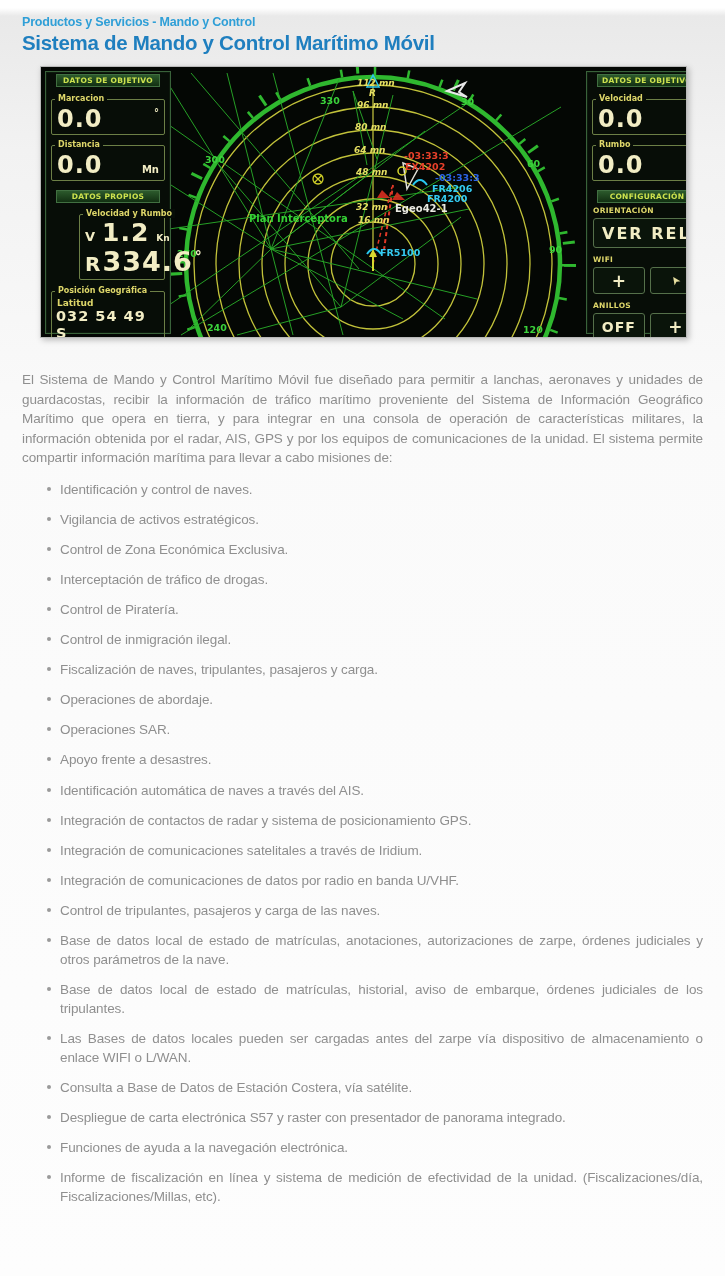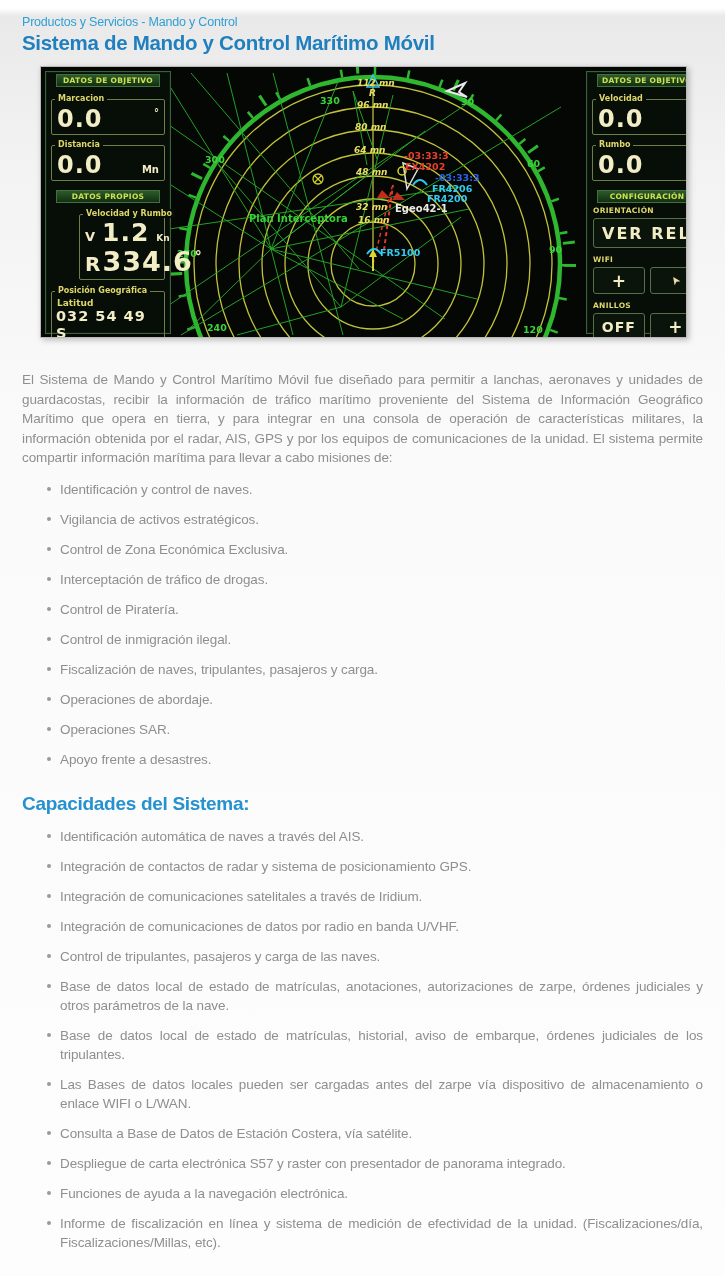--- a/index.html
+++ b/index.html
@@ -3,21 +3,21 @@
 <meta charset="utf-8">
 <style>
   html,body{margin:0;padding:0;}
   body{
     width:725px;height:1276px;overflow:hidden;
     font-family:"Liberation Sans",sans-serif;
     background:linear-gradient(180deg,#ffffff 0px,#ffffff 8px,#e9e9e9 16px,#f2f2f2 150px,#fafafa 420px,#fdfdfd 100%);
   }
   .content{padding:0 22px;}
   .breadcrumb{
-    display:inline-block;margin-top:15px;font-size:12.5px;font-weight:normal;
+    display:inline-block;margin-top:15px;font-size:12.5px;font-weight:bold;
     color:#2f9fd7;letter-spacing:-0.2px;cursor:pointer;text-decoration:none;
   }
   .page-title{
     margin:1px 0 0 0;font-size:20.5px;font-weight:bold;color:#1f7fbf;letter-spacing:-0.3px;
   }
   
   .shot{
     position:relative;margin:11px 0 0 18px;width:645px;height:270px;
     background:#040704;border:1px solid #b9b9b9;box-shadow:2px 2px 6px rgba(0,0,0,.25);
     overflow:hidden;font-family:"DejaVu Sans",sans-serif;
@@ -241,21 +241,20 @@
     <li>Control de Zona Económica Exclusiva.</li>
     <li>Interceptación de tráfico de drogas.</li>
     <li>Control de Piratería.</li>
     <li>Control de inmigración ilegal.</li>
     <li>Fiscalización de naves, tripulantes, pasajeros y carga.</li>
     <li>Operaciones de abordaje.</li>
     <li>Operaciones SAR.</li>
     <li>Apoyo frente a desastres.</li>
   </ul>
 
-  <h2 class="h2">Capacidades del Sistema:</h2>
 
   
   <ul class="bullets">
     <li>Identificación automática de naves a través del AIS.</li>
     <li>Integración de contactos de radar y sistema de posicionamiento GPS.</li>
     <li>Integración de comunicaciones satelitales a través de Iridium.</li>
     <li>Integración de comunicaciones de datos por radio en banda U/VHF.</li>
     <li>Control de tripulantes, pasajeros y carga de las naves.</li>
     <li>Base de datos local de estado de matrículas, anotaciones, autorizaciones de zarpe, órdenes judiciales y otros parámetros de la nave.</li>
     <li>Base de datos local de estado de matrículas, historial, aviso de embarque, órdenes judiciales de los tripulantes.</li>

